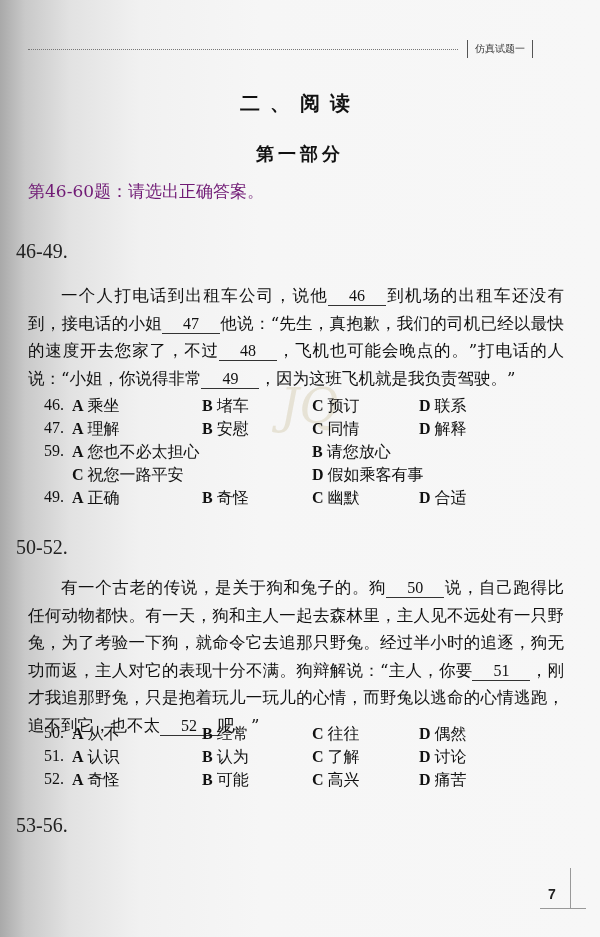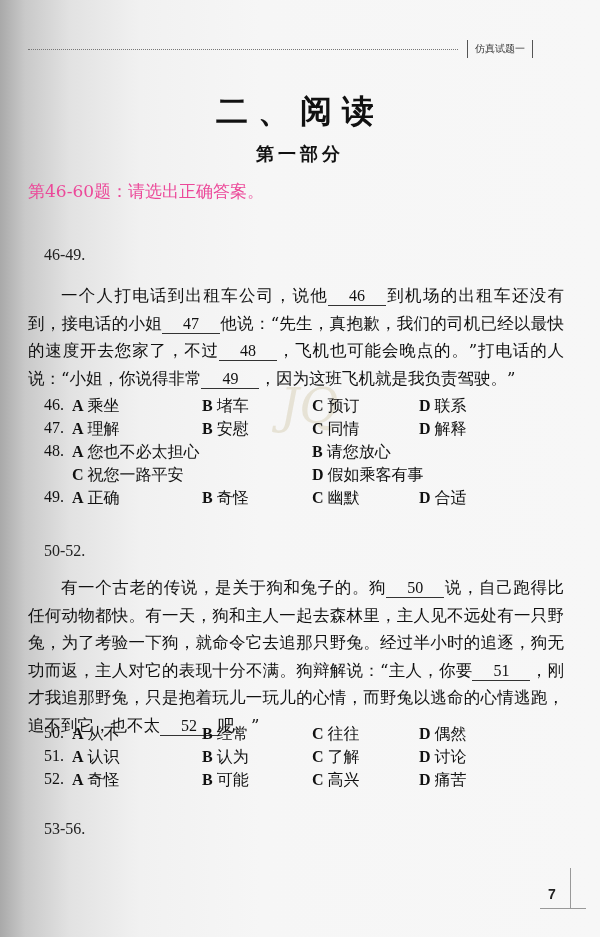--- a/index.html
+++ b/index.html
@@ -14,31 +14,31 @@
     position:absolute; left:28px; top:49px; width:430px; height:0;
     border-top:1px dotted #777;
   }
   .header-tab {
     position:absolute; left:460px; top:38px; height:22px; display:flex; align-items:center;
     font-family: "DejaVu Sans", "Liberation Sans", sans-serif; font-size:10px; color:#333;
   }
   .header-tab .bar { display:inline-block; width:1px; height:18px; background:#555; margin:0 7px; }
   .section-title {
     position:absolute; left:0; width:600px; top:90px; text-align:center;
-    font-size:32px; font-weight:bold; letter-spacing:10px; color:#111;
+    font-size:20px; font-weight:bold; letter-spacing:10px; color:#111;
   }
   .part-title {
     position:absolute; left:0; width:600px; top:142px; text-align:center;
     font-size:18px; font-weight:bold; letter-spacing:4px; color:#111;
   }
   .instruction {
-    position:absolute; left:28px; top:180px; font-size:17px; color:#ec4899;
+    position:absolute; left:28px; top:180px; font-size:17px; color:#701a75;
   }
   .group-label {
-    position:absolute; left:44px; font-family:"Liberation Serif", serif; font-size:16px; color:#222;margin-top:6px;
+    position:absolute; left:16px; font-family:"Liberation Serif", serif; font-size:20px; color:#222;
   }
   .passage {
     position:absolute; left:28px; width:536px; font-size:16.5px; line-height:27.5px; color:#111;
     text-indent:2em; text-align:justify;
   }
   .blank {
     display:inline-block; border-bottom:1px solid #333; text-align:center;
     font-family:"Liberation Serif", serif; font-size:16px; line-height:18px; text-indent:0;
     min-width:50px; padding:0 4px;
   }
@@ -96,21 +96,21 @@
       <span class="opt col-d"><b>D</b><span>联系</span></span>
     </div>
     <div class="opt-row">
       <span class="opt-num">47.</span>
       <span class="opt col-a"><b>A</b><span>理解</span></span>
       <span class="opt col-b"><b>B</b><span>安慰</span></span>
       <span class="opt col-c"><b>C</b><span>同情</span></span>
       <span class="opt col-d"><b>D</b><span>解释</span></span>
     </div>
     <div class="opt-row">
-      <span class="opt-num">48.</span>
+      <span class="opt-num">59.</span>
       <span class="opt col-a"><b>A</b><span>您也不必太担心</span></span>
       <span class="opt col-c"><b>B</b><span>请您放心</span></span>
     </div>
     <div class="opt-row">
       <span class="opt col-a"><b>C</b><span>祝您一路平安</span></span>
       <span class="opt col-c"><b>D</b><span>假如乘客有事</span></span>
     </div>
     <div class="opt-row">
       <span class="opt-num">49.</span>
       <span class="opt col-a"><b>A</b><span>正确</span></span>

